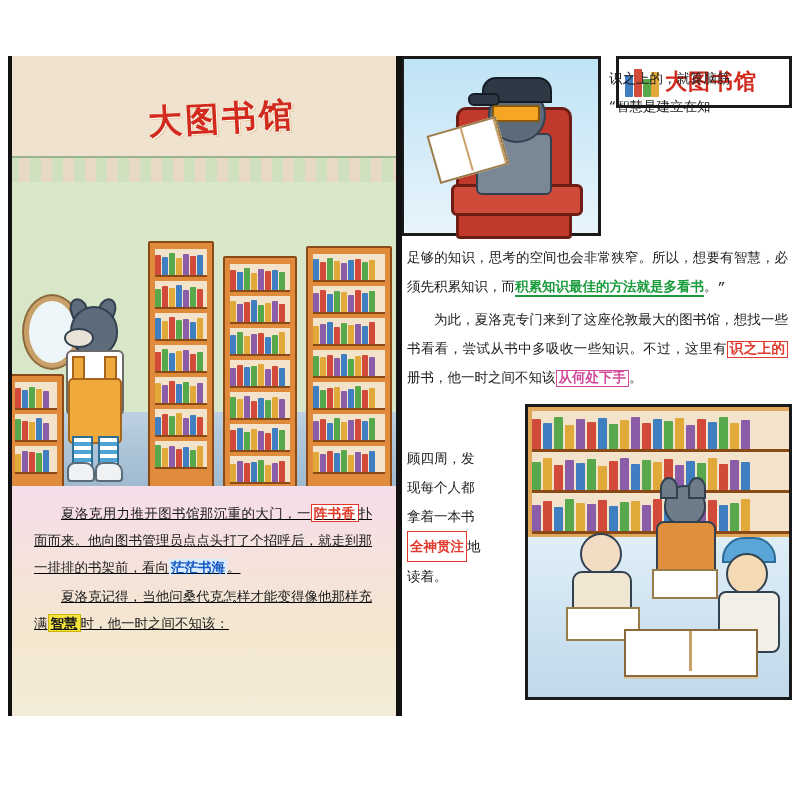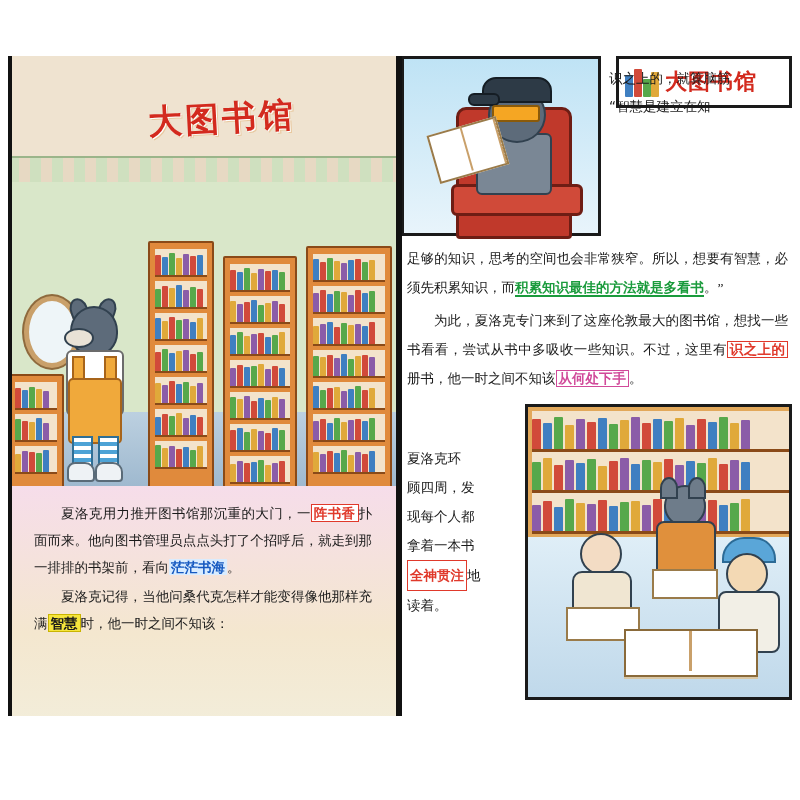--- a/index.html
+++ b/index.html
@@ -99,21 +99,21 @@
   .boy .sock{position:absolute;top:130px;width:17px;height:28px;background:repeating-linear-gradient(#fff 0 4px,#4da3d6 4px 8px);border:2px solid #2f6f96;}
   .boy .sock.l{left:10px;}
   .boy .sock.r{left:36px;}
   .boy .shoe{position:absolute;top:156px;width:24px;height:16px;background:#eef2f5;border:2px solid #5a6b78;border-radius:8px 10px 4px 4px;}
   .boy .shoe.l{left:5px;}
   .boy .shoe.r{left:33px;}
   
   .left-text{
     position:absolute;left:0;top:430px;width:390px;height:268px;
     background:linear-gradient(#f6ddea 0%,#f4e7cf 55%,#f2efdd 100%);
-    padding:14px 26px 0 26px;box-sizing:border-box;
+    padding:14px 26px 0 26px;box-sizing:border-box;text-decoration:underline;
   }
   .cn{
     font-family:"DejaVu Sans", sans-serif;
     font-size:13.5px;line-height:27px;color:#1a1a1a;text-align:justify;
   }
   .cn p{margin:0 0 2px 0;text-indent:2em;}
   .hl-box{
     border:1.5px solid #e0392b;padding:0 2px;color:#e0392b;font-weight:bold;background:#fff;
   }
   .hl-yellow{background:#f5e53c;border:1.5px solid #c9b400;padding:0 2px;font-weight:bold;color:#1a1a1a;}
@@ -166,21 +166,21 @@
   .logo-txt{
     font-family:"DejaVu Sans", sans-serif;font-size:22px;font-weight:bold;color:#d32a1e;
     letter-spacing:1px;line-height:1;
   }
   .rt-col{
     position:absolute;left:208px;top:8px;width:183px;
     font-family:"DejaVu Sans", sans-serif;font-size:13.5px;line-height:28px;color:#1a1a1a;text-align:justify;
   }
   .rt-wide{
     position:absolute;left:6px;top:188px;width:381px;
-    font-family:Liberation Serif, serif;font-size:13.5px;line-height:29px;color:#1a1a1a;text-align:justify;
+    font-family:Liberation Mono, monospace;font-size:13.5px;line-height:29px;color:#1a1a1a;text-align:justify;
   }
   .rt-wide p{margin:0 0 4px 0;text-indent:2em;}
   .rt-narrow{
     position:absolute;left:6px;top:388px;width:112px;
     font-family:"DejaVu Sans", sans-serif;font-size:13.5px;line-height:29px;color:#1a1a1a;text-align:justify;
   }
   .bottom-illus{
     position:absolute;left:124px;top:348px;width:267px;height:296px;
     background:linear-gradient(#cfe6f5,#eaf4fa);
     border:3px solid #1a1a1a;box-sizing:border-box;overflow:hidden;
@@ -536,21 +536,20 @@
       <div class="rt-wide">
         <p style="text-indent:0;">
           <span>足够的知识，思考的空间也会非常狭窄。所以，想要有智慧，必须先积累知识，而</span><span class="hl-green">积累知识最佳的方法就是多看书</span><span>。”</span>
         </p>
         <p>
           <span>为此，夏洛克专门来到了这座伦敦最大的图书馆，想找一些书看看，尝试从书中多吸收一些知识。不过，这里有</span><span class="hl-box">识之上的</span><span>册书，他一时之间不知该</span><span class="hl-box" style="border-color:#d14a9a;color:#d14a9a;">从何处下手</span><span>。</span>
         </p>
       </div>
 
       <div class="rt-narrow">
-        <div>夏洛克环</div>
         <div>顾四周，发</div>
         <div>现每个人都</div>
         <div>拿着一本书</div>
         <div class="hl-box" style="display:inline-block;">全神贯注</div><span>地</span>
         <div>读着。</div>
       </div>
 
       <div class="bottom-illus">
         <div class="bi-shelf">
           <div class="row" style="top:4px;">

